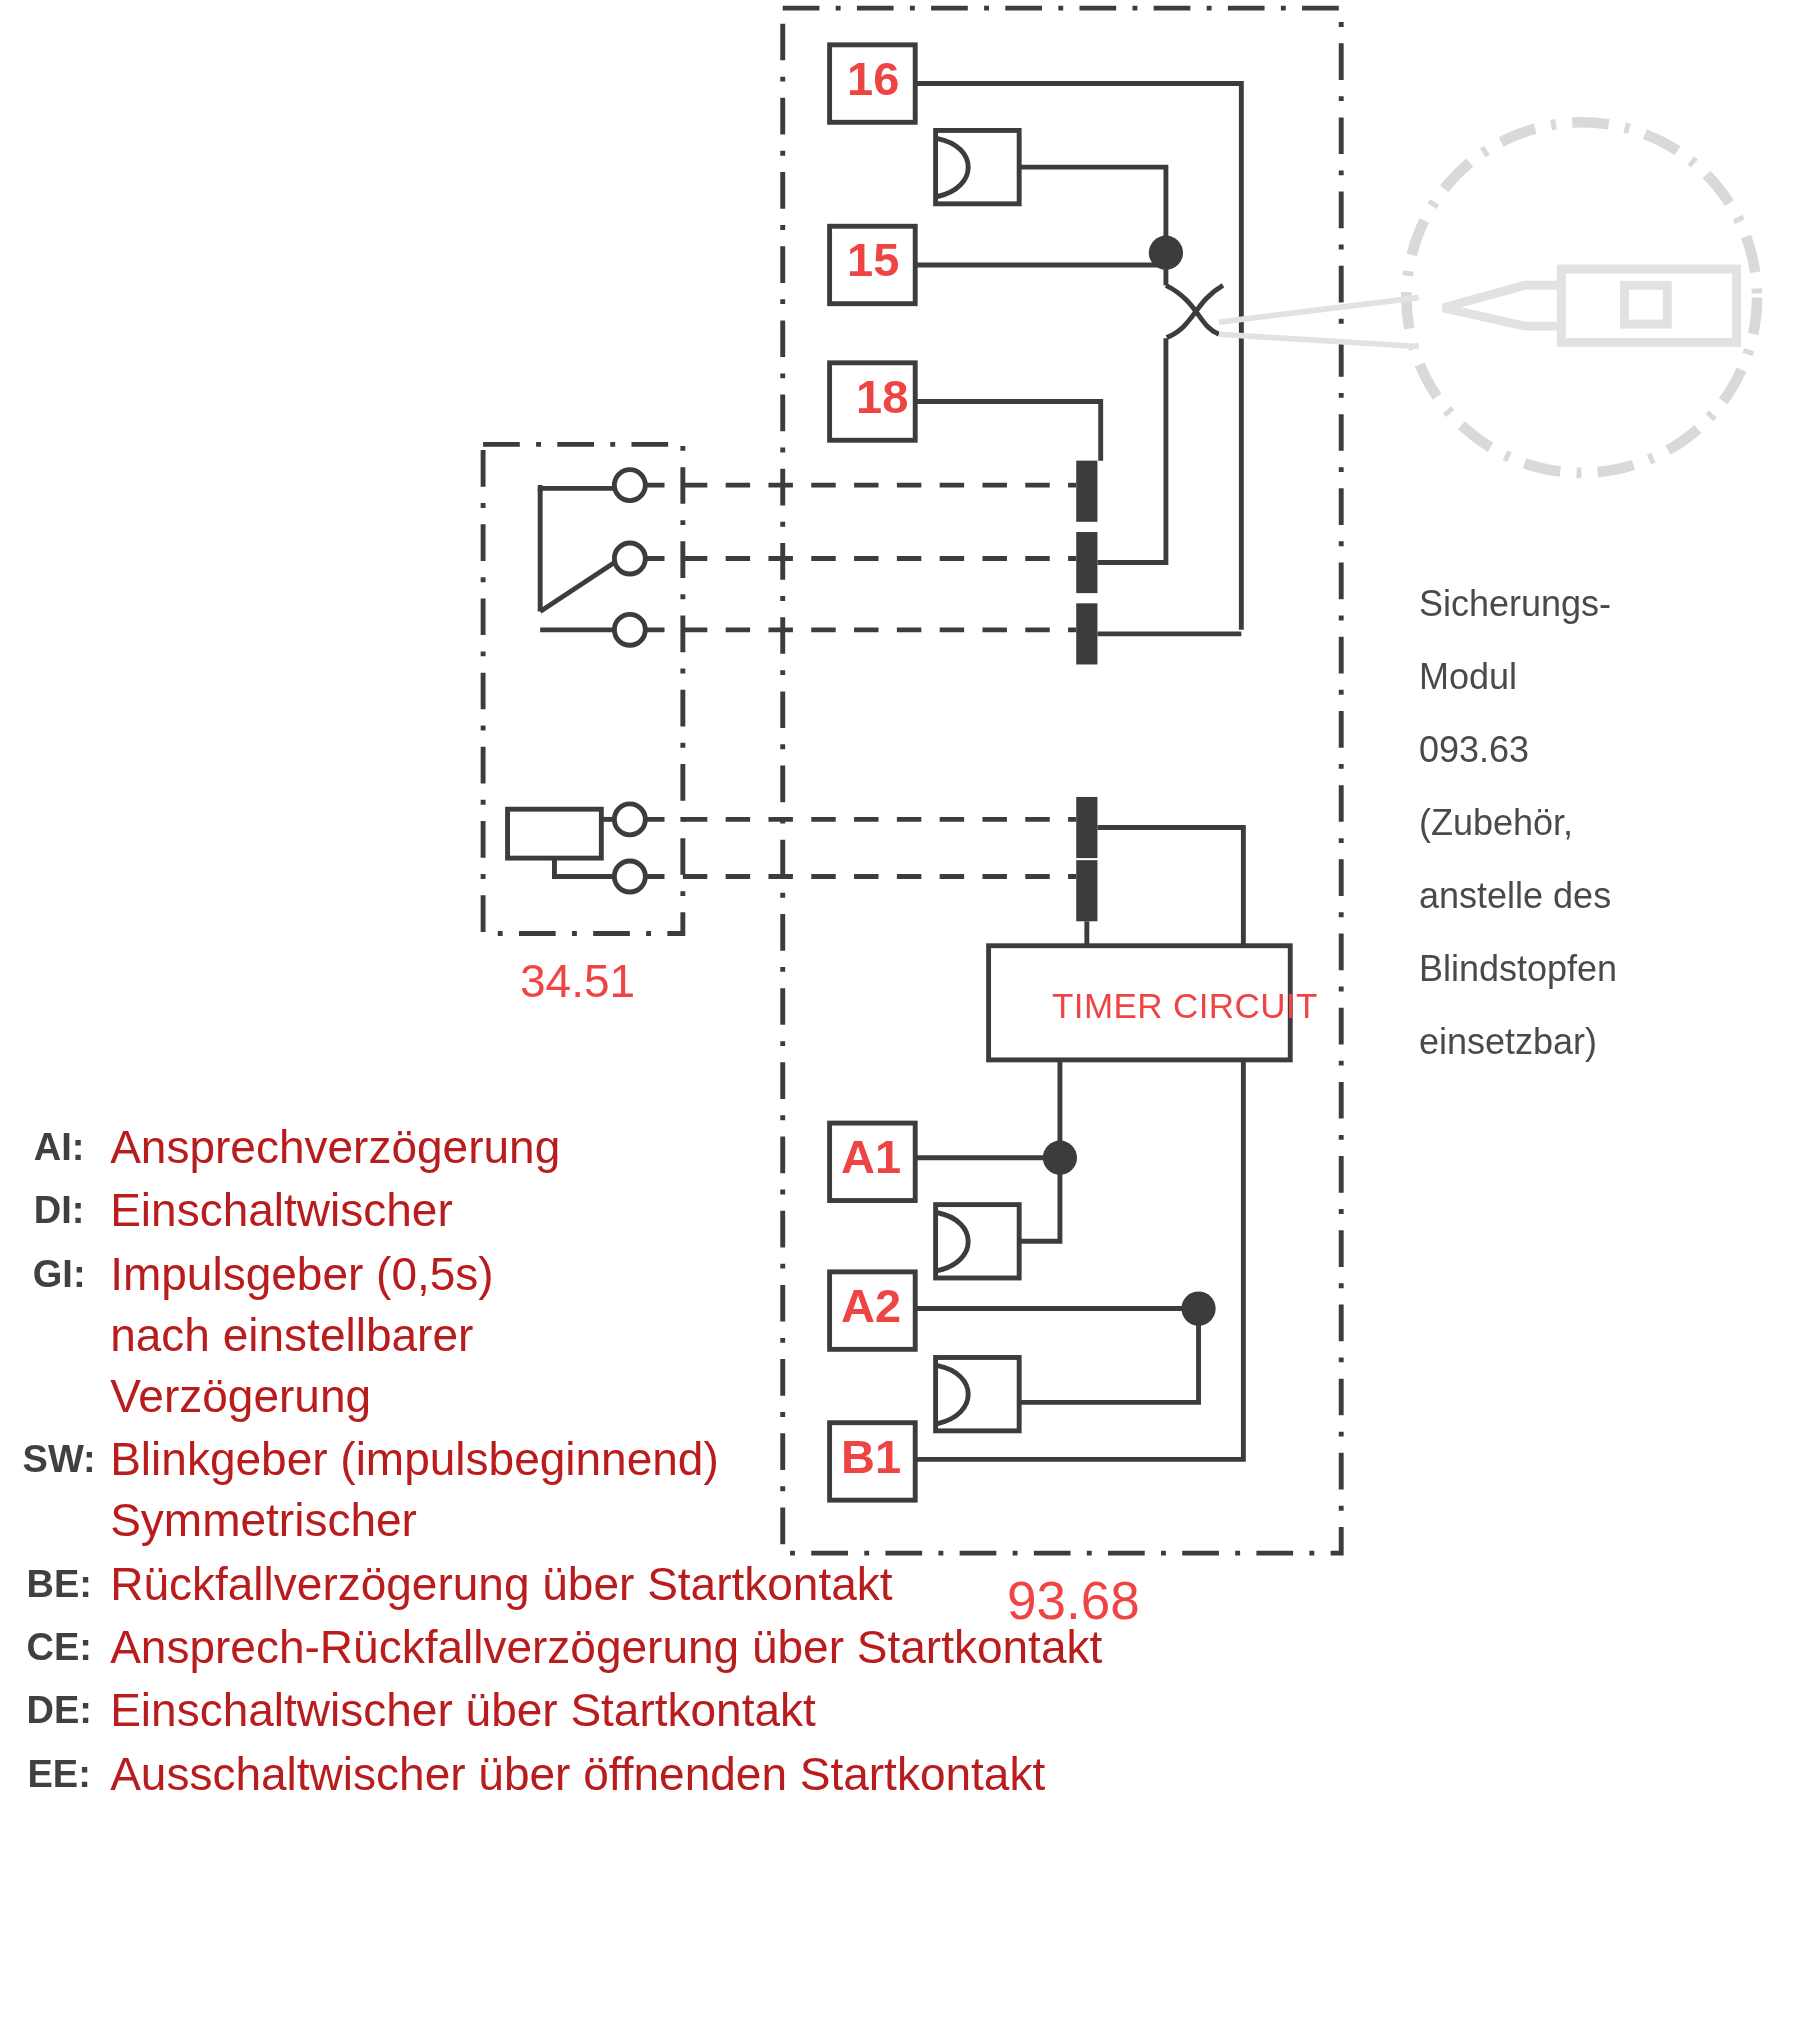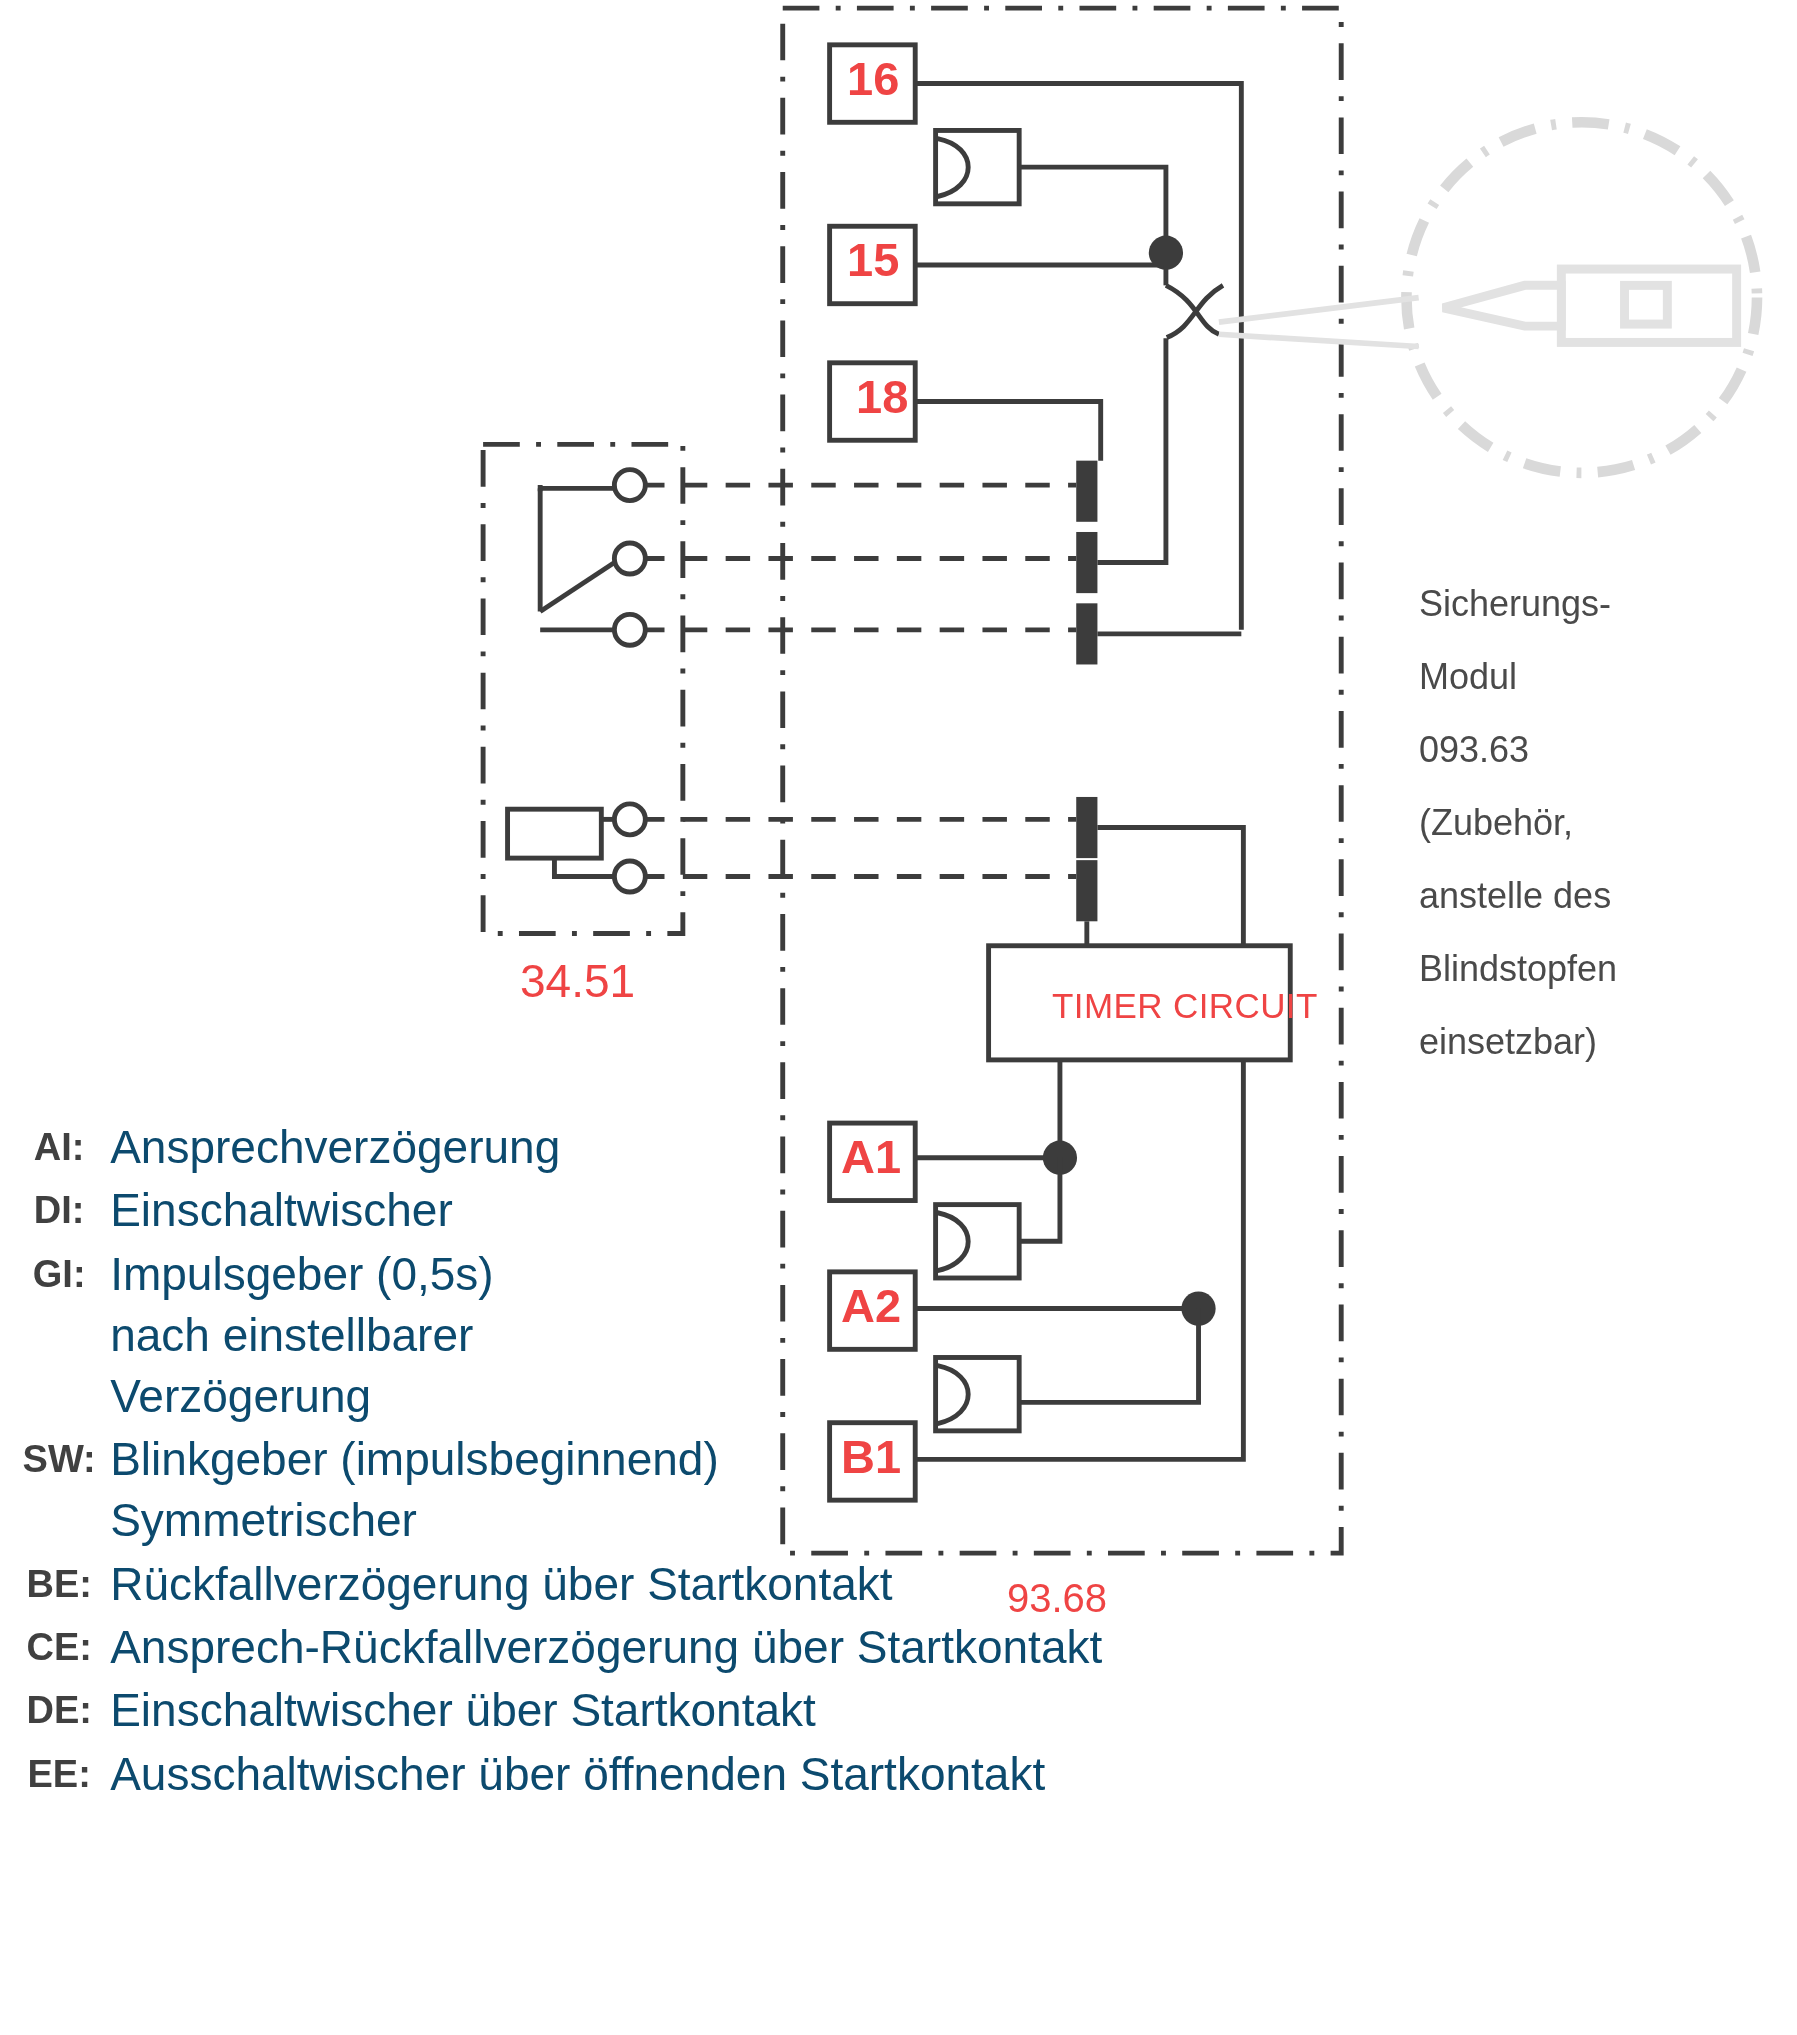--- a/index.html
+++ b/index.html
@@ -49,21 +49,21 @@
     font-size: 38px;
     line-height: 61px;
     color: #404040;
     width: 102px;
     flex: 0 0 102px;
     text-align: center;
   }
   .legend-val {
     font-size: 46px;
     line-height: 61px;
-    color: #0c4a6e;
+    color: #b91c1c;
     flex: 1 1 auto;
   }
   .legend-val .cont {
     display: block;
   }
   
   .rightcap {
     position: absolute;
     left: 1419px;
     top: 567px;
@@ -73,22 +73,21 @@
     color: #4a4a4a;
   }
   .label-3451 {
     left: 520px;
     top: 954px;
     font-size: 46px;
   }
   .label-9368 {
     left: 1007px;
     top: 1570px;
-    font-size: 40px;
-    margin-top: 6px;
+    font-size: 53px;
   }
   .timer-label {
     font-size: 35px;
     letter-spacing: 0.4px;
   }
   .term-label {
     font-weight: bold;
     font-size: 47px;
   }
 </style>

